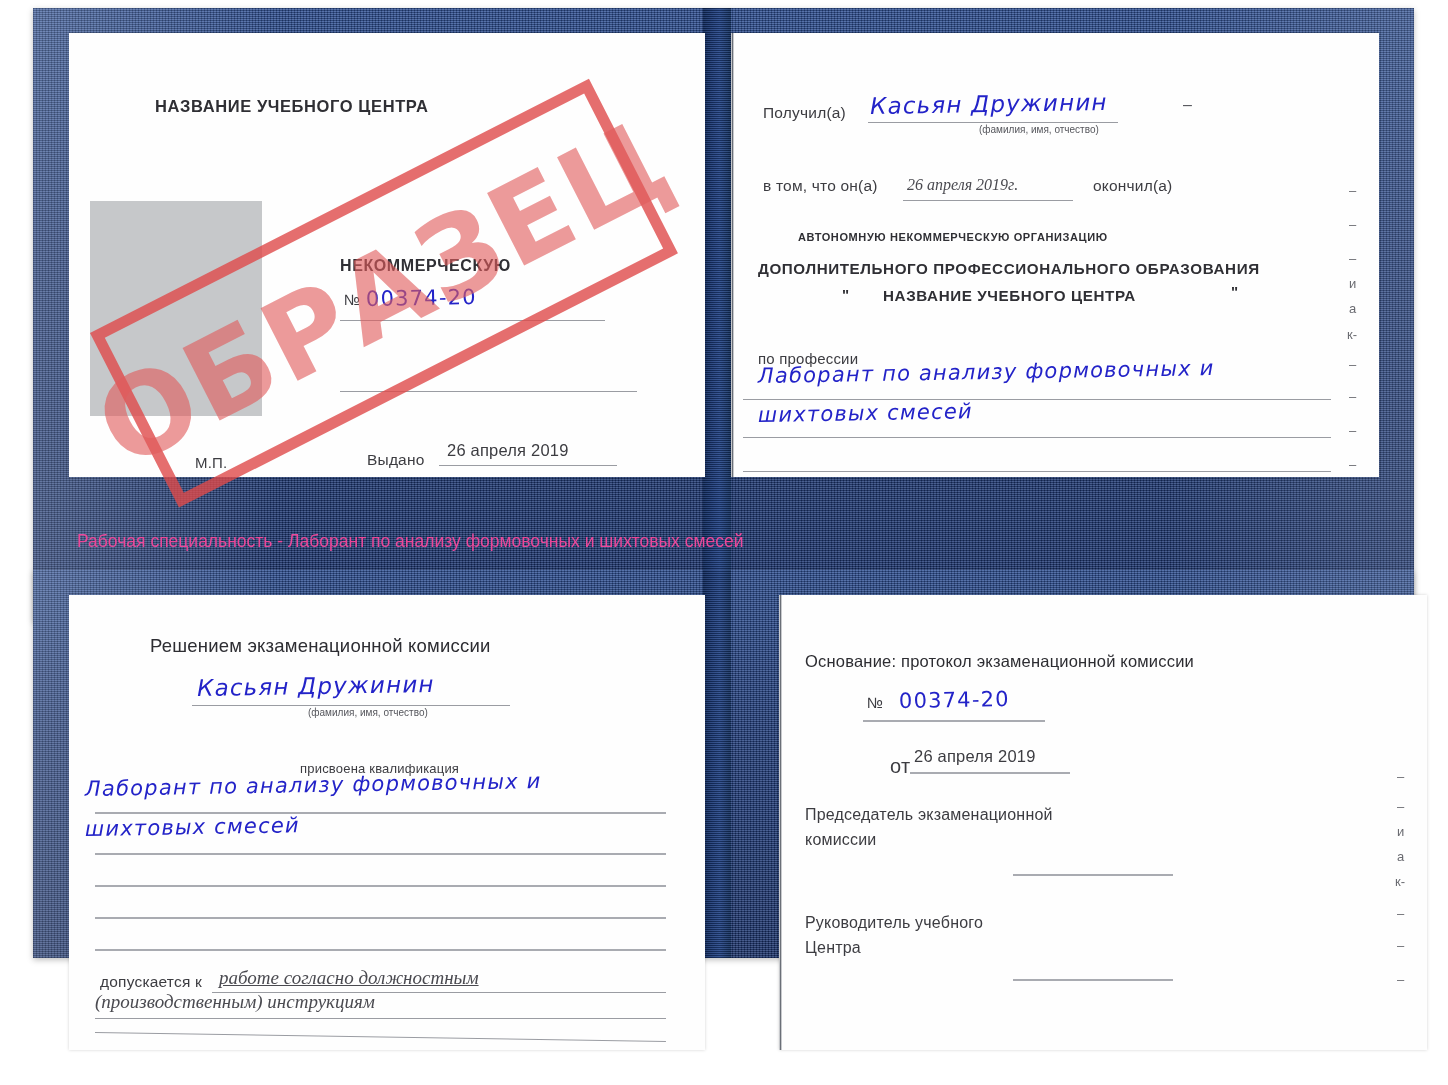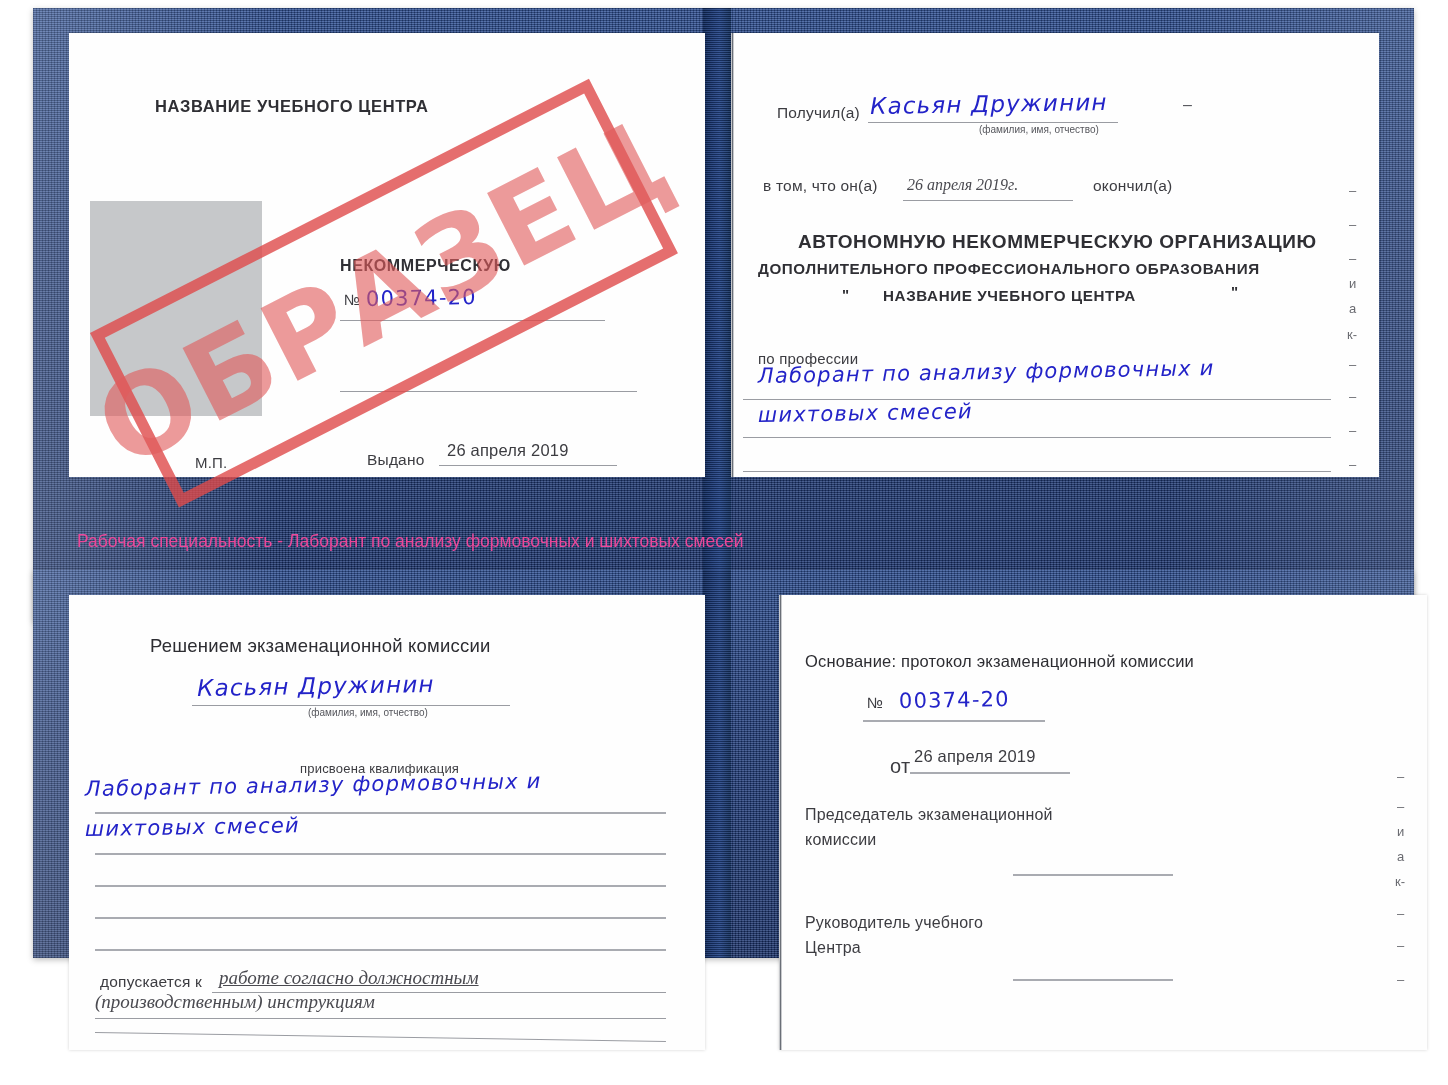--- a/index.html
+++ b/index.html
@@ -140,32 +140,32 @@
       <div class="rule" style="left:370px;top:432px;width:178px;"></div>
 
       <div class="t" style="left:126px;top:421px;font-size:15px;">М.П.</div>
     </div>
   </div>
 
   <div class="page" style="left:698px;top:25px;width:648px;height:444px;">
     <div class="page-inner">
       <div class="gutter" style="left:0px;"></div>
 
-      <div class="t" style="left:32px;top:71px;font-size:15.5px;margin-left:14px;">Получил(а)</div>
+      <div class="t" style="left:32px;top:71px;font-size:15.5px;">Получил(а)</div>
       <div class="hand" style="left:139px;top:60px;font-size:23px;font-style:italic;">Касьян Дружинин</div>
       <div class="rule" style="left:137px;top:89px;width:250px;"></div>
       <div class="tiny" style="left:248px;top:91px;">(фамилия, имя, отчество)</div>
       <div class="t" style="left:452px;top:63px;font-size:16px;color:#55565c;">–</div>
 
       <div class="t" style="left:32px;top:144px;font-size:15.5px;">в том, что он(а)</div>
       <div class="ital" style="left:176px;top:143px;font-size:16px;">26 апреля 2019г.</div>
       <div class="rule" style="left:172px;top:167px;width:170px;"></div>
       <div class="t" style="left:362px;top:144px;font-size:15.5px;">окончил(а)</div>
 
-      <div class="t bold caps" style="left:67px;top:198px;font-size:19px;">АВТОНОМНУЮ НЕКОММЕРЧЕСКУЮ ОРГАНИЗАЦИЮ</div>
+      <div class="t bold caps" style="left:67px;top:198px;font-size:11px;">АВТОНОМНУЮ НЕКОММЕРЧЕСКУЮ ОРГАНИЗАЦИЮ</div>
       <div class="t bold caps" style="left:27px;top:227px;font-size:15.2px;">ДОПОЛНИТЕЛЬНОГО ПРОФЕССИОНАЛЬНОГО ОБРАЗОВАНИЯ</div>
       <div class="t bold" style="left:111px;top:253px;font-size:15px;">"</div>
       <div class="t bold caps" style="left:152px;top:254px;font-size:15.2px;">НАЗВАНИЕ УЧЕБНОГО ЦЕНТРА</div>
       <div class="t bold" style="left:500px;top:250px;font-size:15px;">"</div>
 
       <div class="t" style="left:27px;top:317px;font-size:15px;">по профессии</div>
       <div class="hand" style="left:27px;top:331px;font-size:21px;font-style:italic;">Лаборант по анализу формовочных и</div>
       <div class="hand" style="left:27px;top:370px;font-size:21px;font-style:italic;">шихтовых смесей</div>
       <div class="rule" style="left:12px;top:366px;width:588px;"></div>
       <div class="rule" style="left:12px;top:404px;width:588px;"></div>

